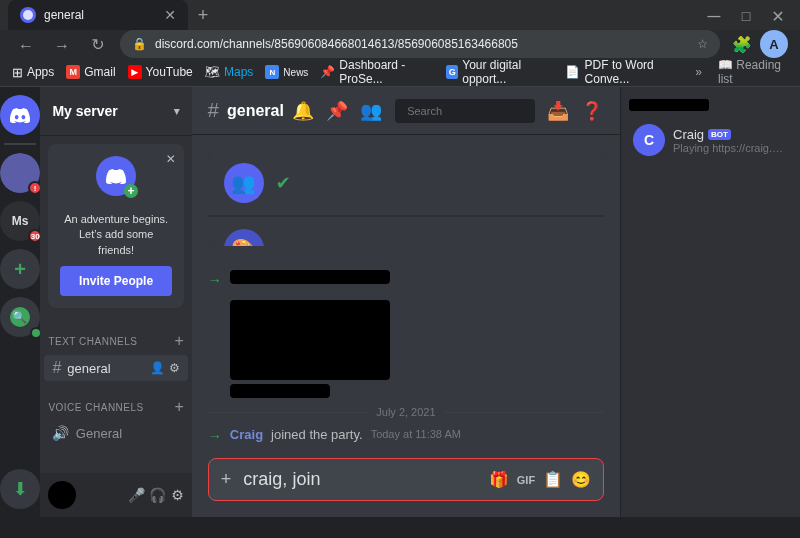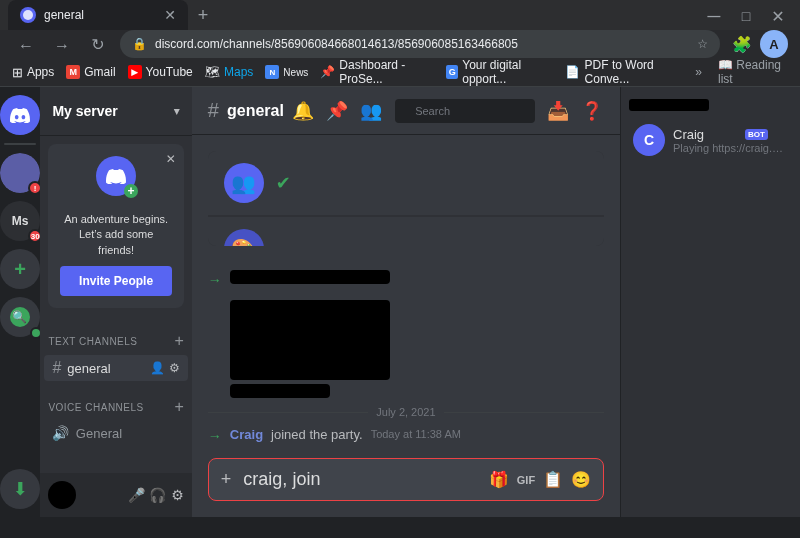--- a/index.html
+++ b/index.html
@@ -61,21 +61,21 @@
     .user-controls { display: flex; gap: 4px; margin-left: auto; }
     .user-ctrl-btn { color: #b9bbbe; font-size: 14px; cursor: pointer; }
 
     
     .main-content { flex: 1; display: flex; flex-direction: column; background: #36393f; }
     .channel-header { height: 48px; background: #36393f; border-bottom: 1px solid #202225; display: flex; align-items: center; padding: 0 16px; gap: 8px; }
     .channel-header-hash { color: #8e9297; font-size: 20px; font-weight: 300; }
     .channel-header-name { color: #ffffff; font-size: 16px; font-weight: 700; }
     .header-icons { margin-left: auto; display: flex; gap: 12px; align-items: center; }
     .header-icon { color: #b9bbbe; font-size: 18px; cursor: pointer; }
-    .search-box { background: #202225; border-radius: 4px; height: 24px; width: 140px; display: flex; align-items: center; padding: 0 20px; }
+    .search-box { background: #202225; border-radius: 4px; height: 24px; width: 140px; display: flex; align-items: center; padding: 0 12px; }
 
     
     .messages-area { flex: 1; overflow-y: auto; padding: 16px; display: flex; flex-direction: column; gap: 8px; }
     .setup-cards { display: flex; flex-direction: column; gap: 1px; background: #2f3136; border-radius: 8px; overflow: hidden; margin-bottom: 8px; }
     .setup-card { background: #36393f; padding: 12px 16px; display: flex; align-items: center; gap: 12px; border-bottom: 1px solid #2f3136; }
     .setup-card:last-child { border-bottom: none; }
     .setup-card-icon { width: 40px; height: 40px; border-radius: 50%; display: flex; align-items: center; justify-content: center; font-size: 20px; flex-shrink: 0; }
     .setup-card-icon.purple { background: #5865f2; }
     .setup-card-icon.blue { background: #4752c4; }
     .setup-card-text { flex: 1; color: #dcddde; font-size: 14px; }
@@ -94,21 +94,21 @@
     .input-tools { display: flex; gap: 8px; align-items: center; padding: 4px; }
     .input-tool { color: #b9bbbe; font-size: 16px; cursor: pointer; }
 
     
     .right-sidebar { width: 180px; background: #2f3136; border-left: 1px solid #202225; display: flex; flex-direction: column; padding: 8px 0; }
     .online-header { padding: 8px 12px; color: #8e9297; font-size: 11px; font-weight: 700; text-transform: uppercase; letter-spacing: 0.5px; }
     .member-item { padding: 4px 8px; display: flex; align-items: center; gap: 8px; cursor: pointer; border-radius: 4px; margin: 1px 4px; }
     .member-avatar { width: 32px; height: 32px; border-radius: 50%; background: #5865f2; display: flex; align-items: center; justify-content: center; font-size: 14px; position: relative; flex-shrink: 0; }
     .member-info { flex: 1; overflow: hidden; }
     .member-name { color: #dcddde; font-size: 13px; display: flex; align-items: center; gap: 4px; }
-    .bot-badge { background: #5865f2; color: white; font-size: 8px; padding: 1px 3px; border-radius: 3px; font-weight: 700; margin-left: 37px; }
+    .bot-badge { background: #5865f2; color: white; font-size: 8px; padding: 1px 3px; border-radius: 3px; font-weight: 700; }
     .member-status { color: #72767d; font-size: 11px; white-space: nowrap; overflow: hidden; text-overflow: ellipsis; }
   </style>
 </head>
 <body>
 
 <div class="browser-frame">
 
   <div class="tab-bar">
     <div class="tab">
       <div class="tab-favicon">

